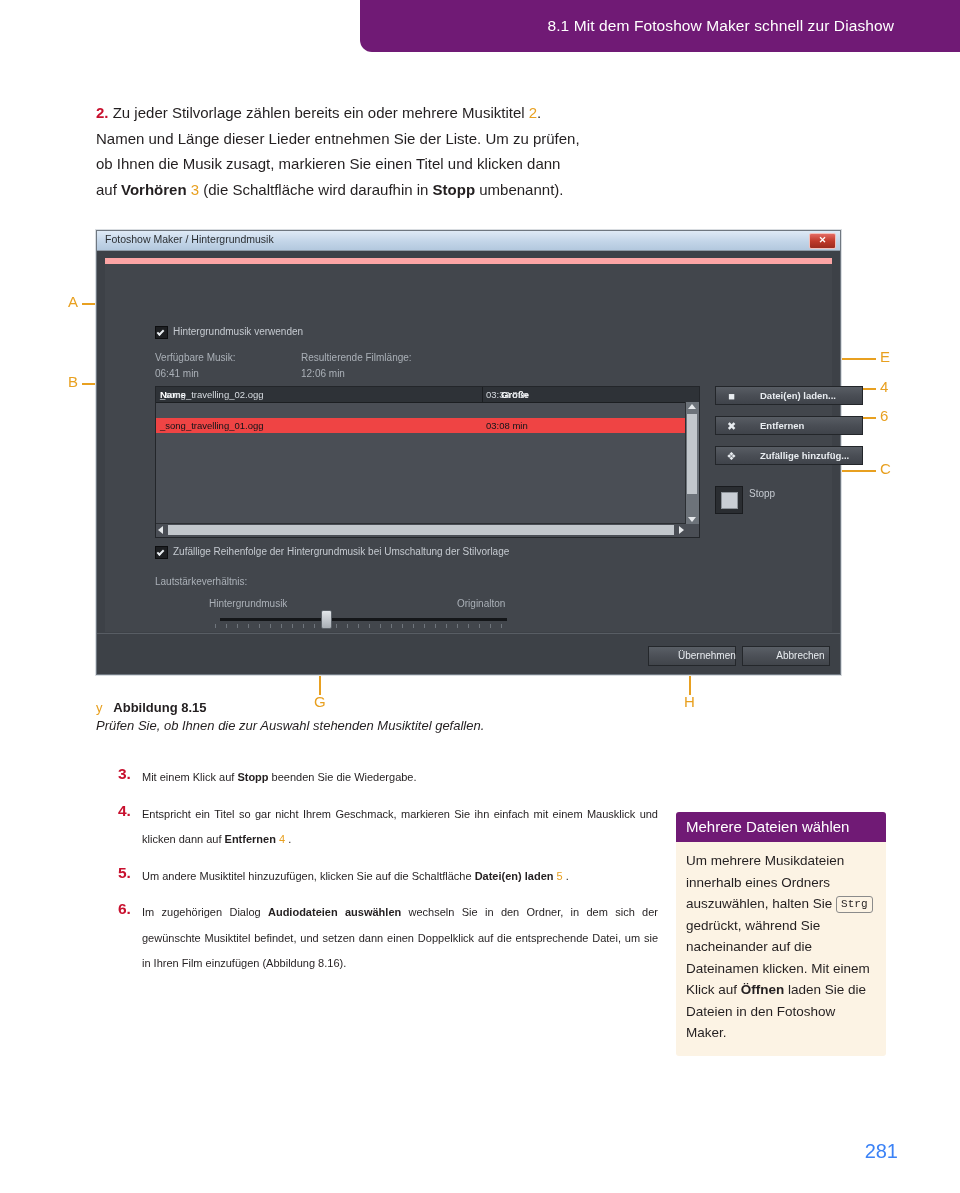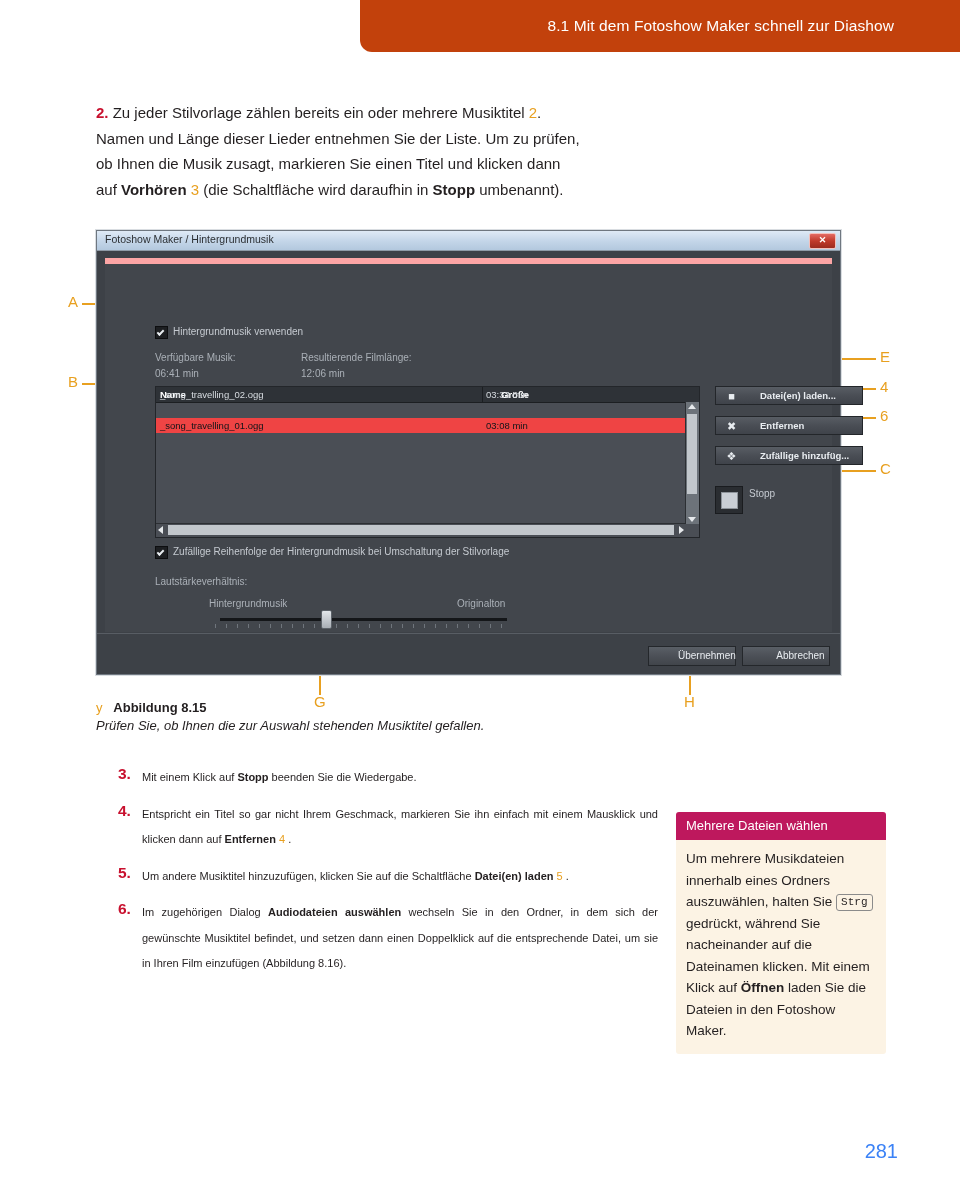--- a/index.html
+++ b/index.html
@@ -6,21 +6,21 @@
   body{
     width:960px;height:1193px;background:#ffffff;
     font-family:"Liberation Sans", sans-serif;
     color:#231f20;
     position:relative;overflow:hidden;
   }
 
   
   .header-bar{
     position:absolute;left:360px;top:0;width:600px;height:52px;
-    background:#c2410c;
+    background:#701a75;
     border-bottom-left-radius:12px;
     display:flex;align-items:center;justify-content:flex-end;
     box-sizing:border-box;padding-right:66px;
   }
   .header-bar .ht{
     color:#ffffff;font-size:15.5px;letter-spacing:.1px;white-space:nowrap;
   }
 
   
   .body-col{
@@ -161,21 +161,21 @@
   .step{position:relative;margin-bottom:11px;}
   .step .sn{position:absolute;left:0;top:0;color:#c8102e;font-weight:bold;font-size:15.5px;}
   .step .sx{display:block;padding-left:24px;font-size:11px;line-height:25.5px;text-align:justify;}
 
   
   .sidebox{
     position:absolute;left:676px;top:812px;width:210px;
     background:#fcf3e4;border-radius:3px;overflow:hidden;
   }
   .sidebox .sb-h{
-    background:#be185d;color:#ffffff;font-size:13px;font-weight:normal;
+    background:#701a75;color:#ffffff;font-size:15px;font-weight:normal;
     padding:6px 10px 7px 10px;
   }
   .sidebox .sb-b{
     padding:8px 10px 12px 10px;font-size:13.5px;line-height:21.5px;color:#231f20;
   }
   .key{
     display:inline-block;border:1px solid #8b8b8b;border-radius:3px;
     padding:0px 4px;font-family:"Liberation Mono",monospace;font-size:11px;
     background:#fcf3e4;line-height:15px;vertical-align:1px;text-align:center;
   }

